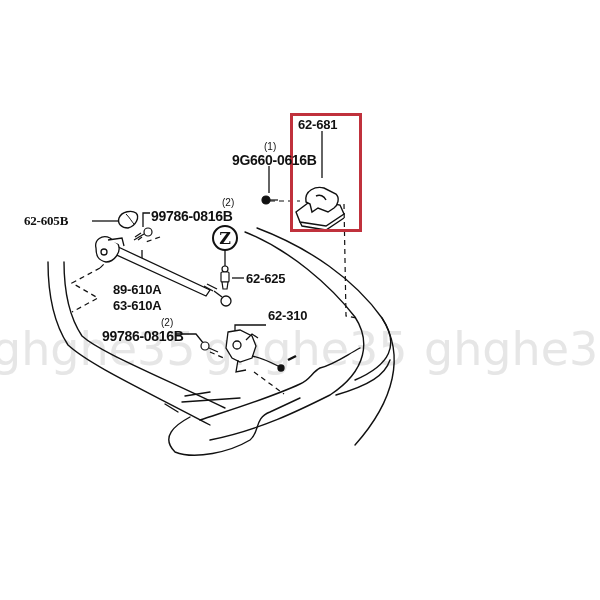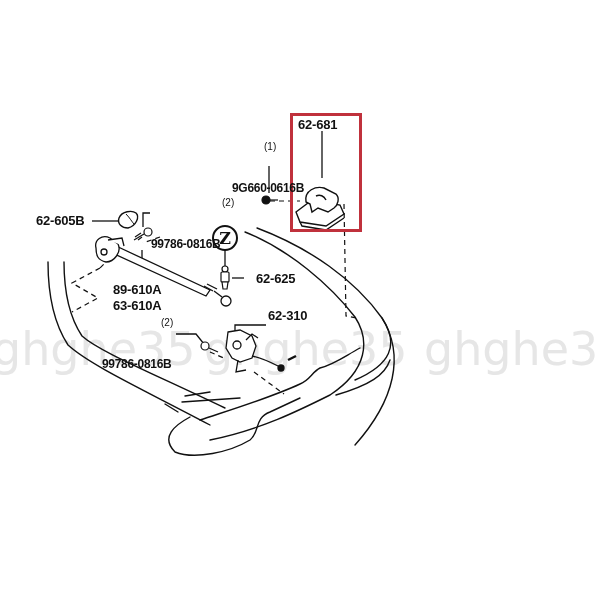--- a/index.html
+++ b/index.html
@@ -1,20 +1,20 @@
 <!DOCTYPE html>
 <html><head>
 <meta charset="utf-8">
 <style>
   html, body { margin:0; padding:0; background:#ffffff; }
   body { width:600px; height:600px; position:relative; overflow:hidden; font-family:"Liberation Sans", sans-serif; }
   #diagram { position:absolute; left:0; top:0; width:600px; height:600px; }
   .lbl { position:absolute; font-family:"Liberation Sans", sans-serif; font-weight:bold; color:#111; white-space:nowrap; line-height:1; }
   .lbl.big { font-size:13px; letter-spacing:-0.2px; }
-  .lbl.small { font-size:12px; letter-spacing:-0.3px;margin-top:29px; }
+  .lbl.small { font-size:14px; letter-spacing:-0.3px; }
   .lbl.qty { font-size:10px; font-weight:normal; }
   .watermark { position:absolute; top:322px; font-family:"DejaVu Sans", sans-serif; font-size:46px; color:#e6e6e6; letter-spacing:0px; white-space:nowrap; pointer-events:none; }
   .highlight { position:absolute; border:3px solid #c0313c; box-sizing:border-box; }
   .zcircle { position:absolute; width:26px; height:26px; border:2px solid #111; border-radius:50%; box-sizing:border-box; font-family:"DejaVu Serif", serif; font-weight:bold; font-size:16px; display:flex; align-items:center; justify-content:center; color:#111; background:#fff; }
 </style>
 </head>
 <body>
 
 <div id="diagram">
 
@@ -121,27 +121,27 @@
 
   <div class="highlight" style="left:290px; top:113px; width:72px; height:119px;"></div>
 
   <div class="zcircle" style="left:212px; top:225px;">Z</div>
 
   <div class="lbl big" style="left:298px; top:118px;">62-681</div>
 
   <div class="lbl qty" style="left:264px; top:142px;">(1)</div>
   <div class="lbl small" style="left:232px; top:153px;">9G660-0616B</div>
 
-  <div class="lbl big" style="left:36px; top:214px;">62-605B</div>
+  <div class="lbl big" style="left:24px; top:214px;font-family:Liberation Serif, serif;">62-605B</div>
 
   <div class="lbl qty" style="left:222px; top:198px;">(2)</div>
   <div class="lbl small" style="left:151px; top:209px;">99786-0816B</div>
 
   <div class="lbl big" style="left:113px; top:283px;">89-610A</div>
   <div class="lbl big" style="left:113px; top:299px;">63-610A</div>
 
-  <div class="lbl big" style="left:256px; top:272px;">62-625</div>
+  <div class="lbl big" style="left:246px; top:272px;">62-625</div>
 
   <div class="lbl qty" style="left:161px; top:318px;">(2)</div>
   <div class="lbl small" style="left:102px; top:329px;">99786-0816B</div>
 
   <div class="lbl big" style="left:268px; top:309px;">62-310</div>
 </div>
 
 </body></html>

